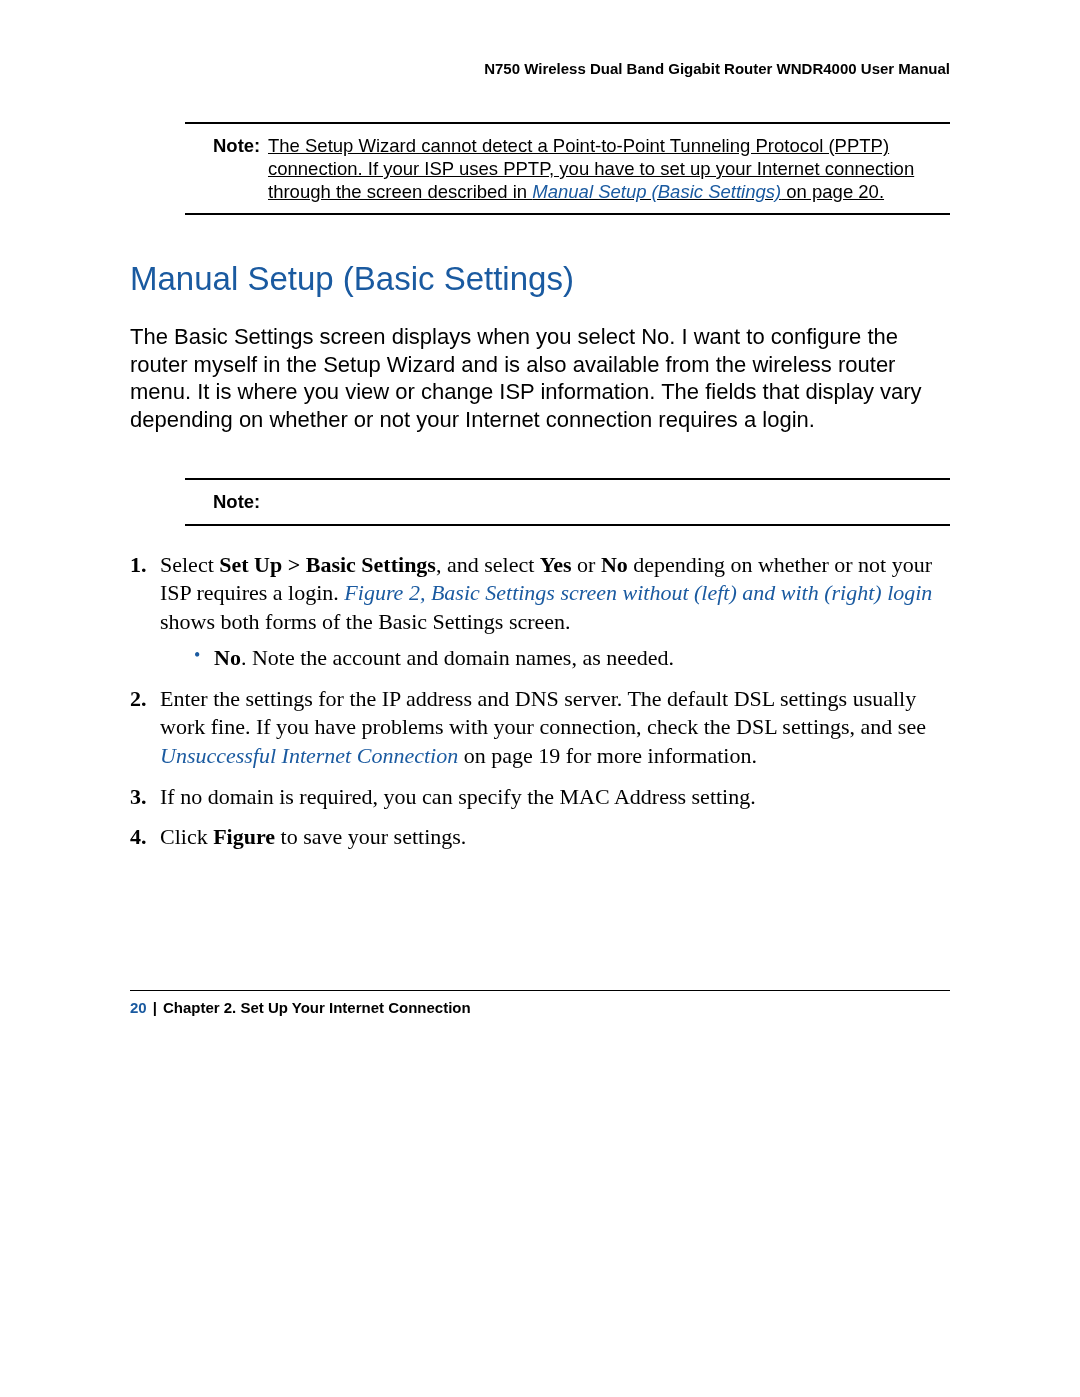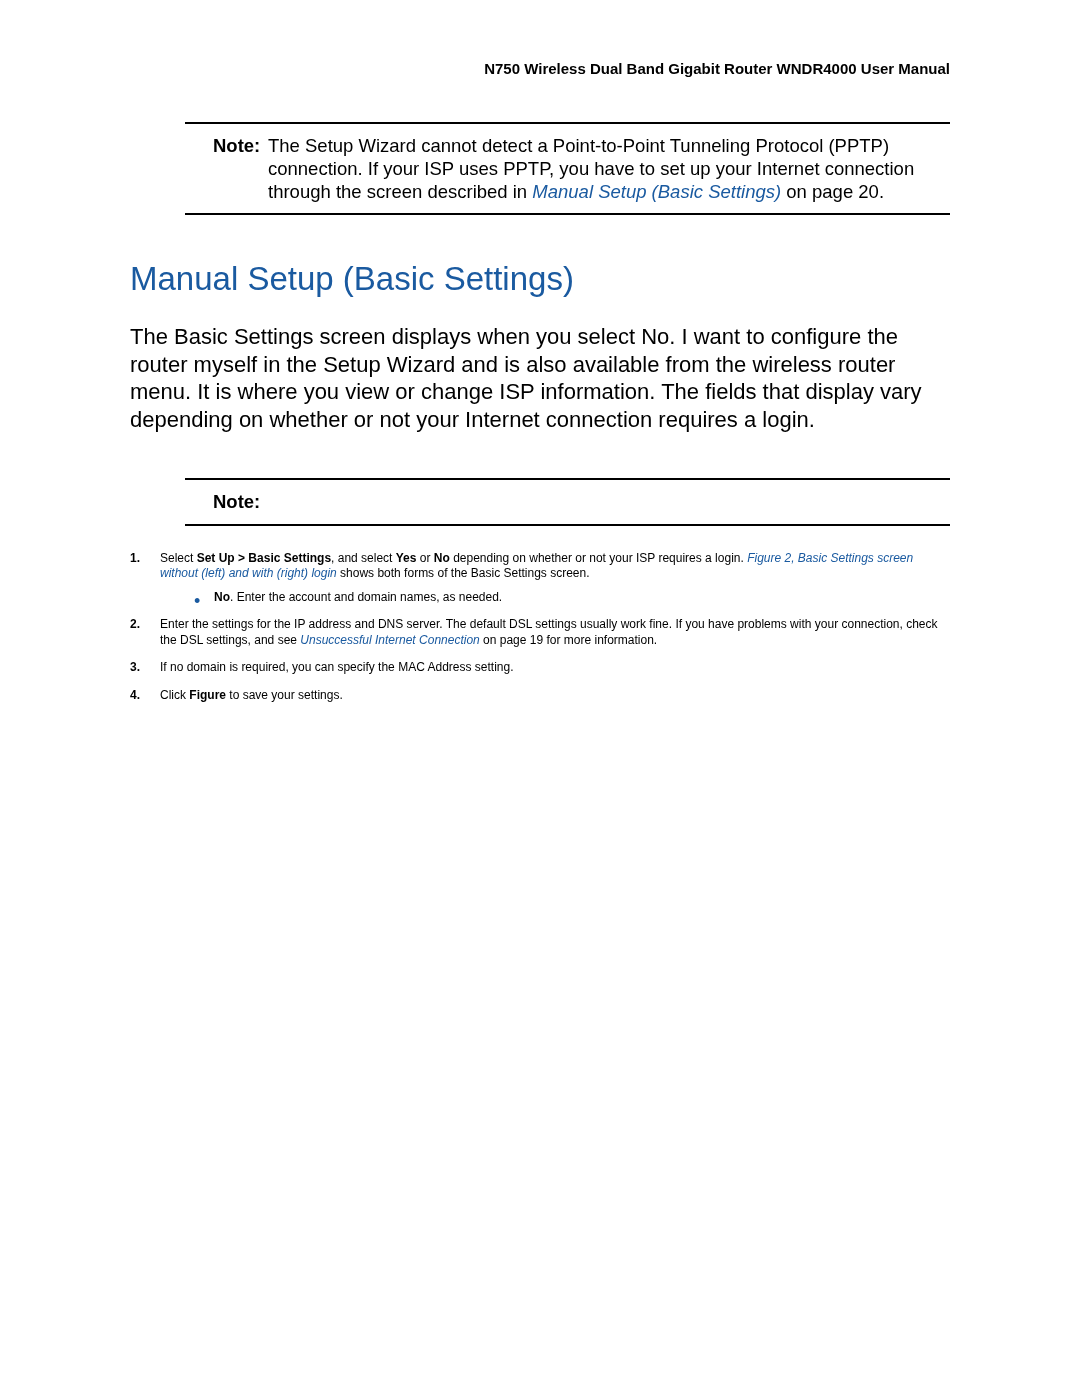--- a/index.html
+++ b/index.html
@@ -40,20 +40,21 @@
     margin-left: 28px;
   }
   .note-label {
     font-weight: bold;
     flex: 0 0 55px;
     text-align: left;
   }
   .note-text {
     flex: 1;
     padding-right: 30px;
+    text-decoration: underline;
   }
   .link {
     color: #1a5aa0;
     font-style: italic;
   }
   h1.section-title {
     font-family: "Segoe UI", "Trebuchet MS", Arial, sans-serif;
     color: #1a5aa0;
     font-size: 33px;
     font-weight: 400;
@@ -61,23 +62,24 @@
   }
   .body-text {
     font-size: 22px;
     line-height: 1.25;
     margin: 0 0 20px 0;
   }
   ol.steps {
     list-style: none;
     padding: 0;
     margin: 25px 12px 0 0;
-    font-size: 12px;
+    font-size: 22px;
     line-height: 1.3;
     counter-reset: step;
+    font-family: Liberation Serif, serif;
   }
   ol.steps > li {
     counter-increment: step;
     position: relative;
     padding-left: 30px;
     margin-bottom: 12px;
   }
   ol.steps > li::before {
     content: counter(step) ".";
     font-weight: bold;
@@ -154,26 +156,32 @@
     <div class="note-body">
       <div class="note-label">Note:</div>
     </div>
     <hr class="note-rule">
   </div>
 
   <ol class="steps">
     <li>
       <span>Select </span><span class="b">Set Up &gt; Basic Settings</span><span>, and select </span><span class="b">Yes</span><span> or </span><span class="b">No</span><span> depending on whether or not your ISP requires a login. </span><span class="link">Figure 2, Basic Settings screen without (left) and with (right) login</span><span> shows both forms of the Basic Settings screen.</span>
       <ul class="sub">
-        <li><span class="b">No</span><span>. Enter the account and domain names, as needed.</span></li>
+        <li><span class="b">No</span><span>. Note the account and domain names, as needed.</span></li>
       </ul>
     </li>
     <li>
       <span>Enter the settings for the IP address and DNS server. The default DSL settings usually work fine. If you have problems with your connection, check the DSL settings, and see </span><span class="link">Unsuccessful Internet Connection</span><span> on page 19 for more information.</span>
     </li>
     <li>If no domain is required, you can specify the MAC Address setting.</li>
     <li>
       <span>Click </span><span class="b">Figure</span><span> to save your settings.</span>
     </li>
   </ol>
 
+  <div class="footer">
+    <hr class="footer-rule">
+    <div class="footer-text">
+      <span class="pageno">20</span><span class="sep">|</span><span>Chapter 2.  Set Up Your Internet Connection</span>
+    </div>
+  </div>
 
 </div>
 
 </body></html>

